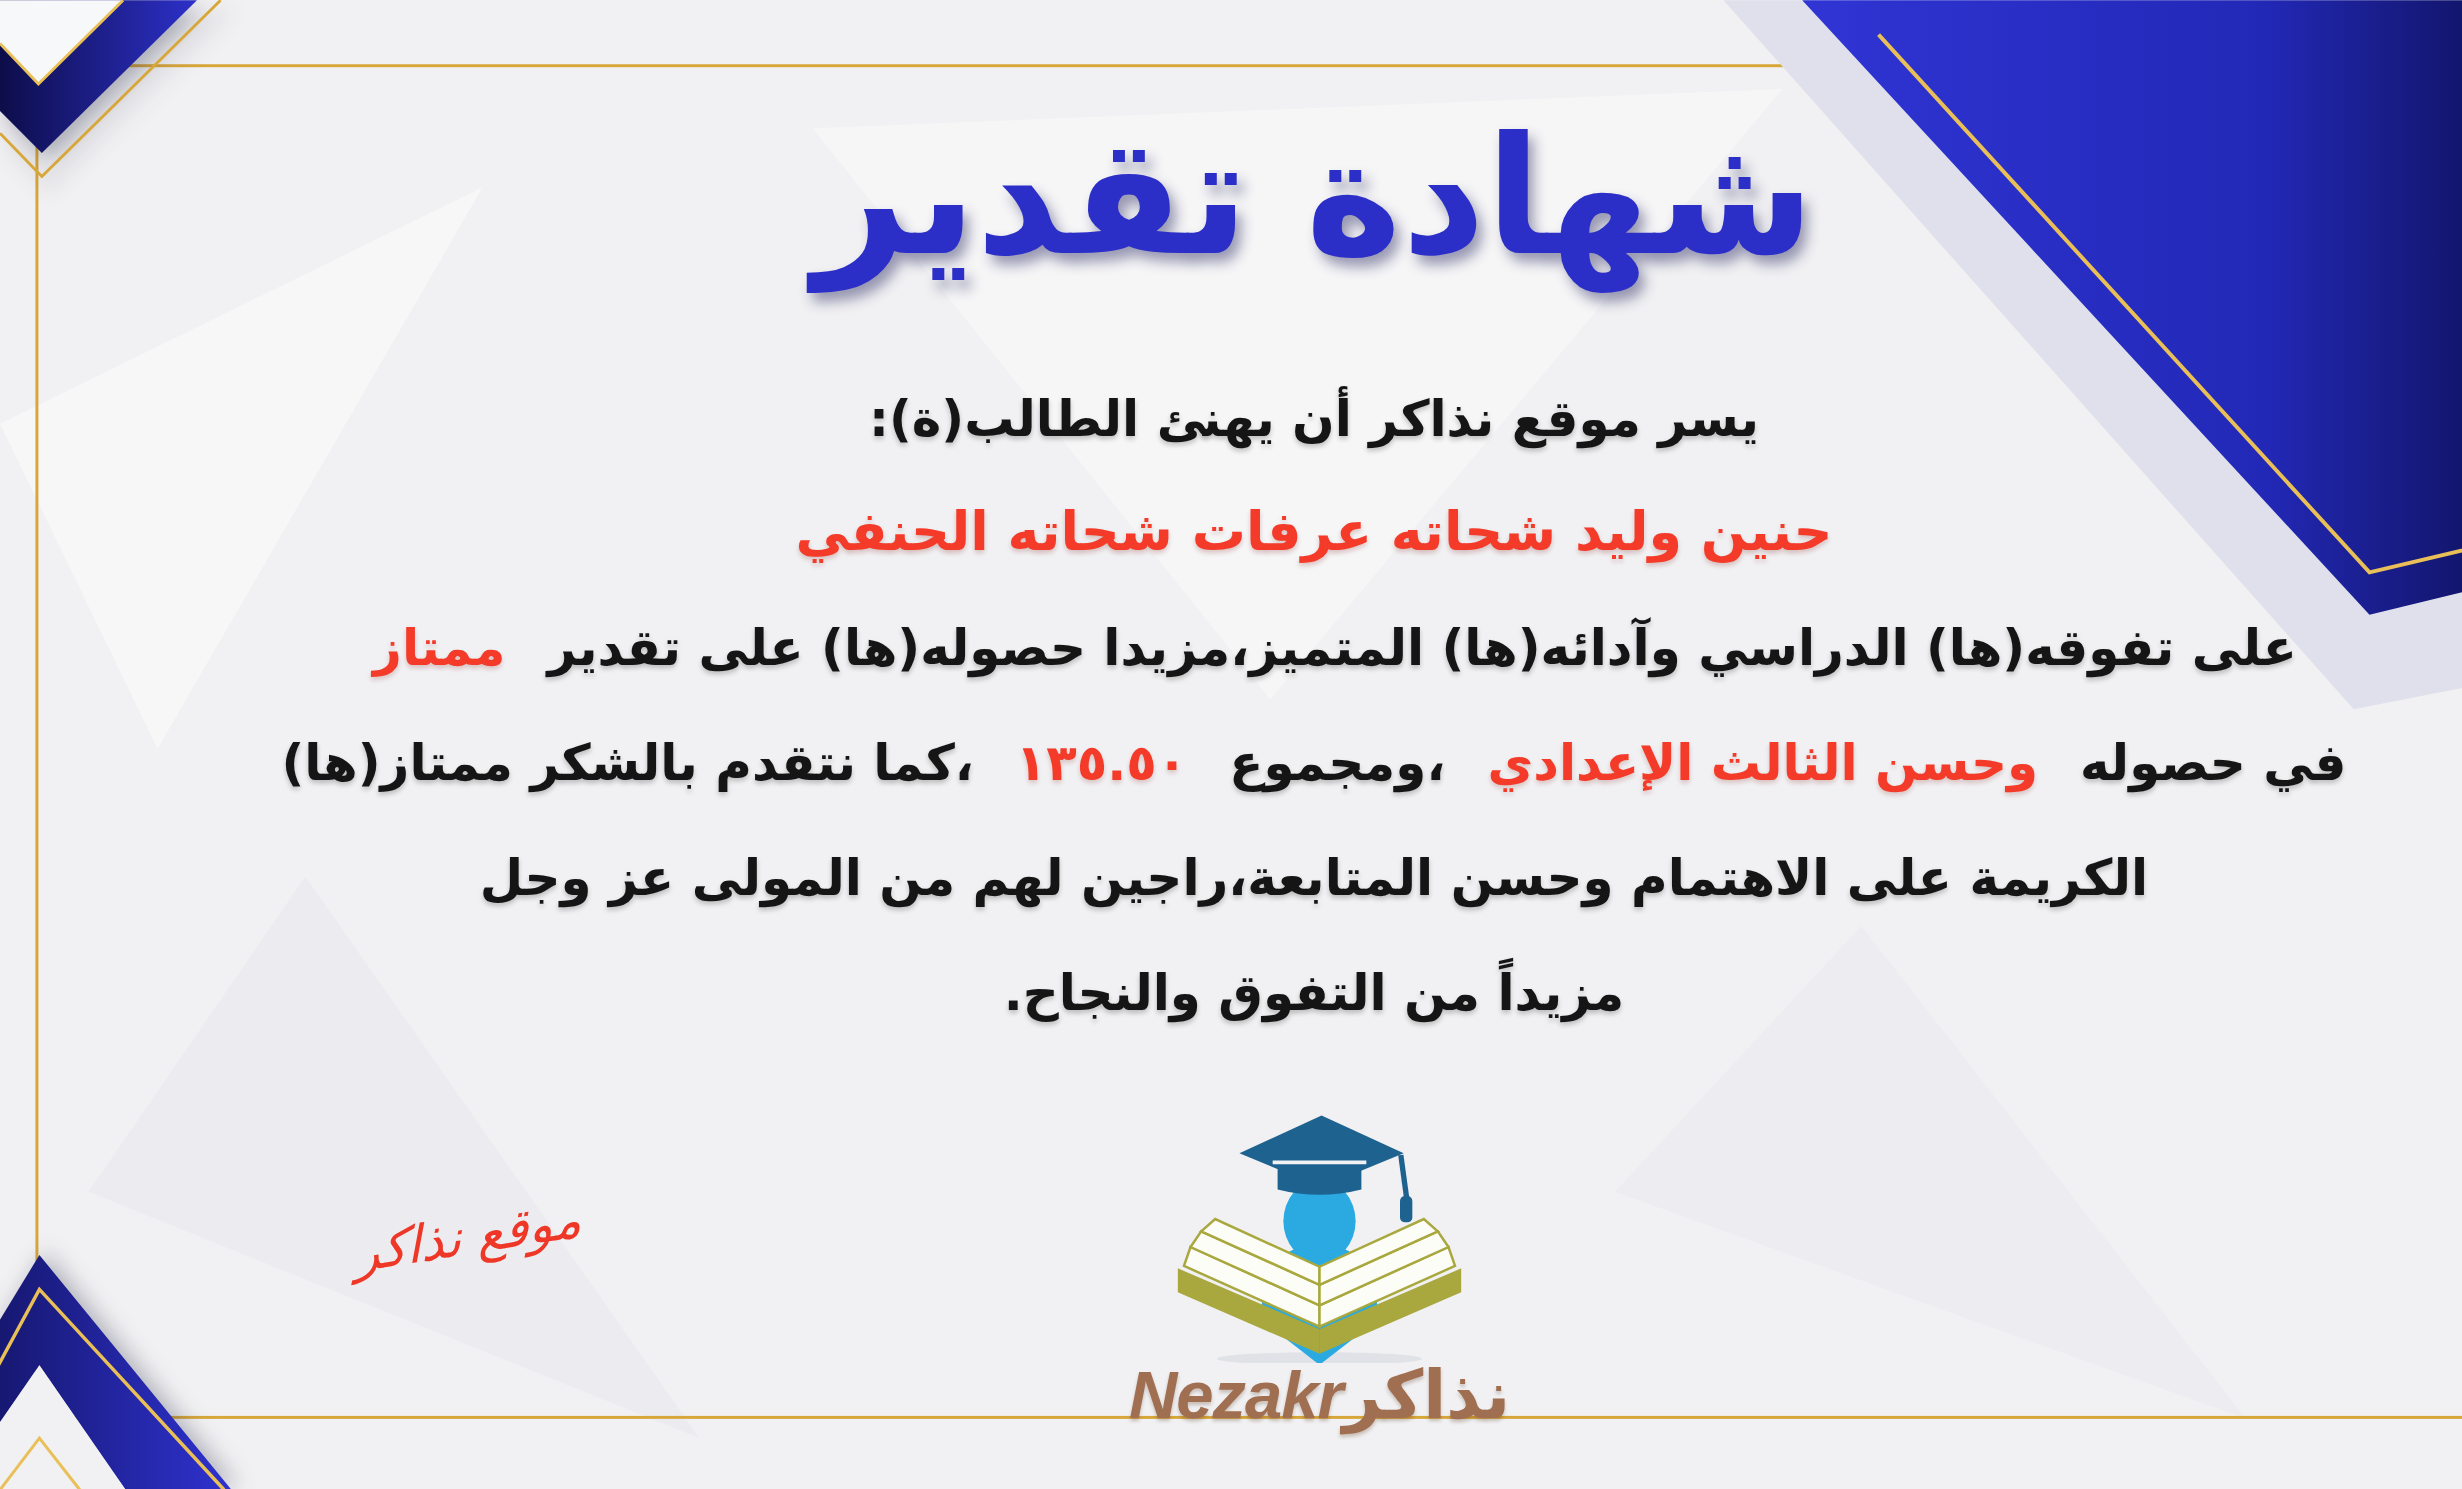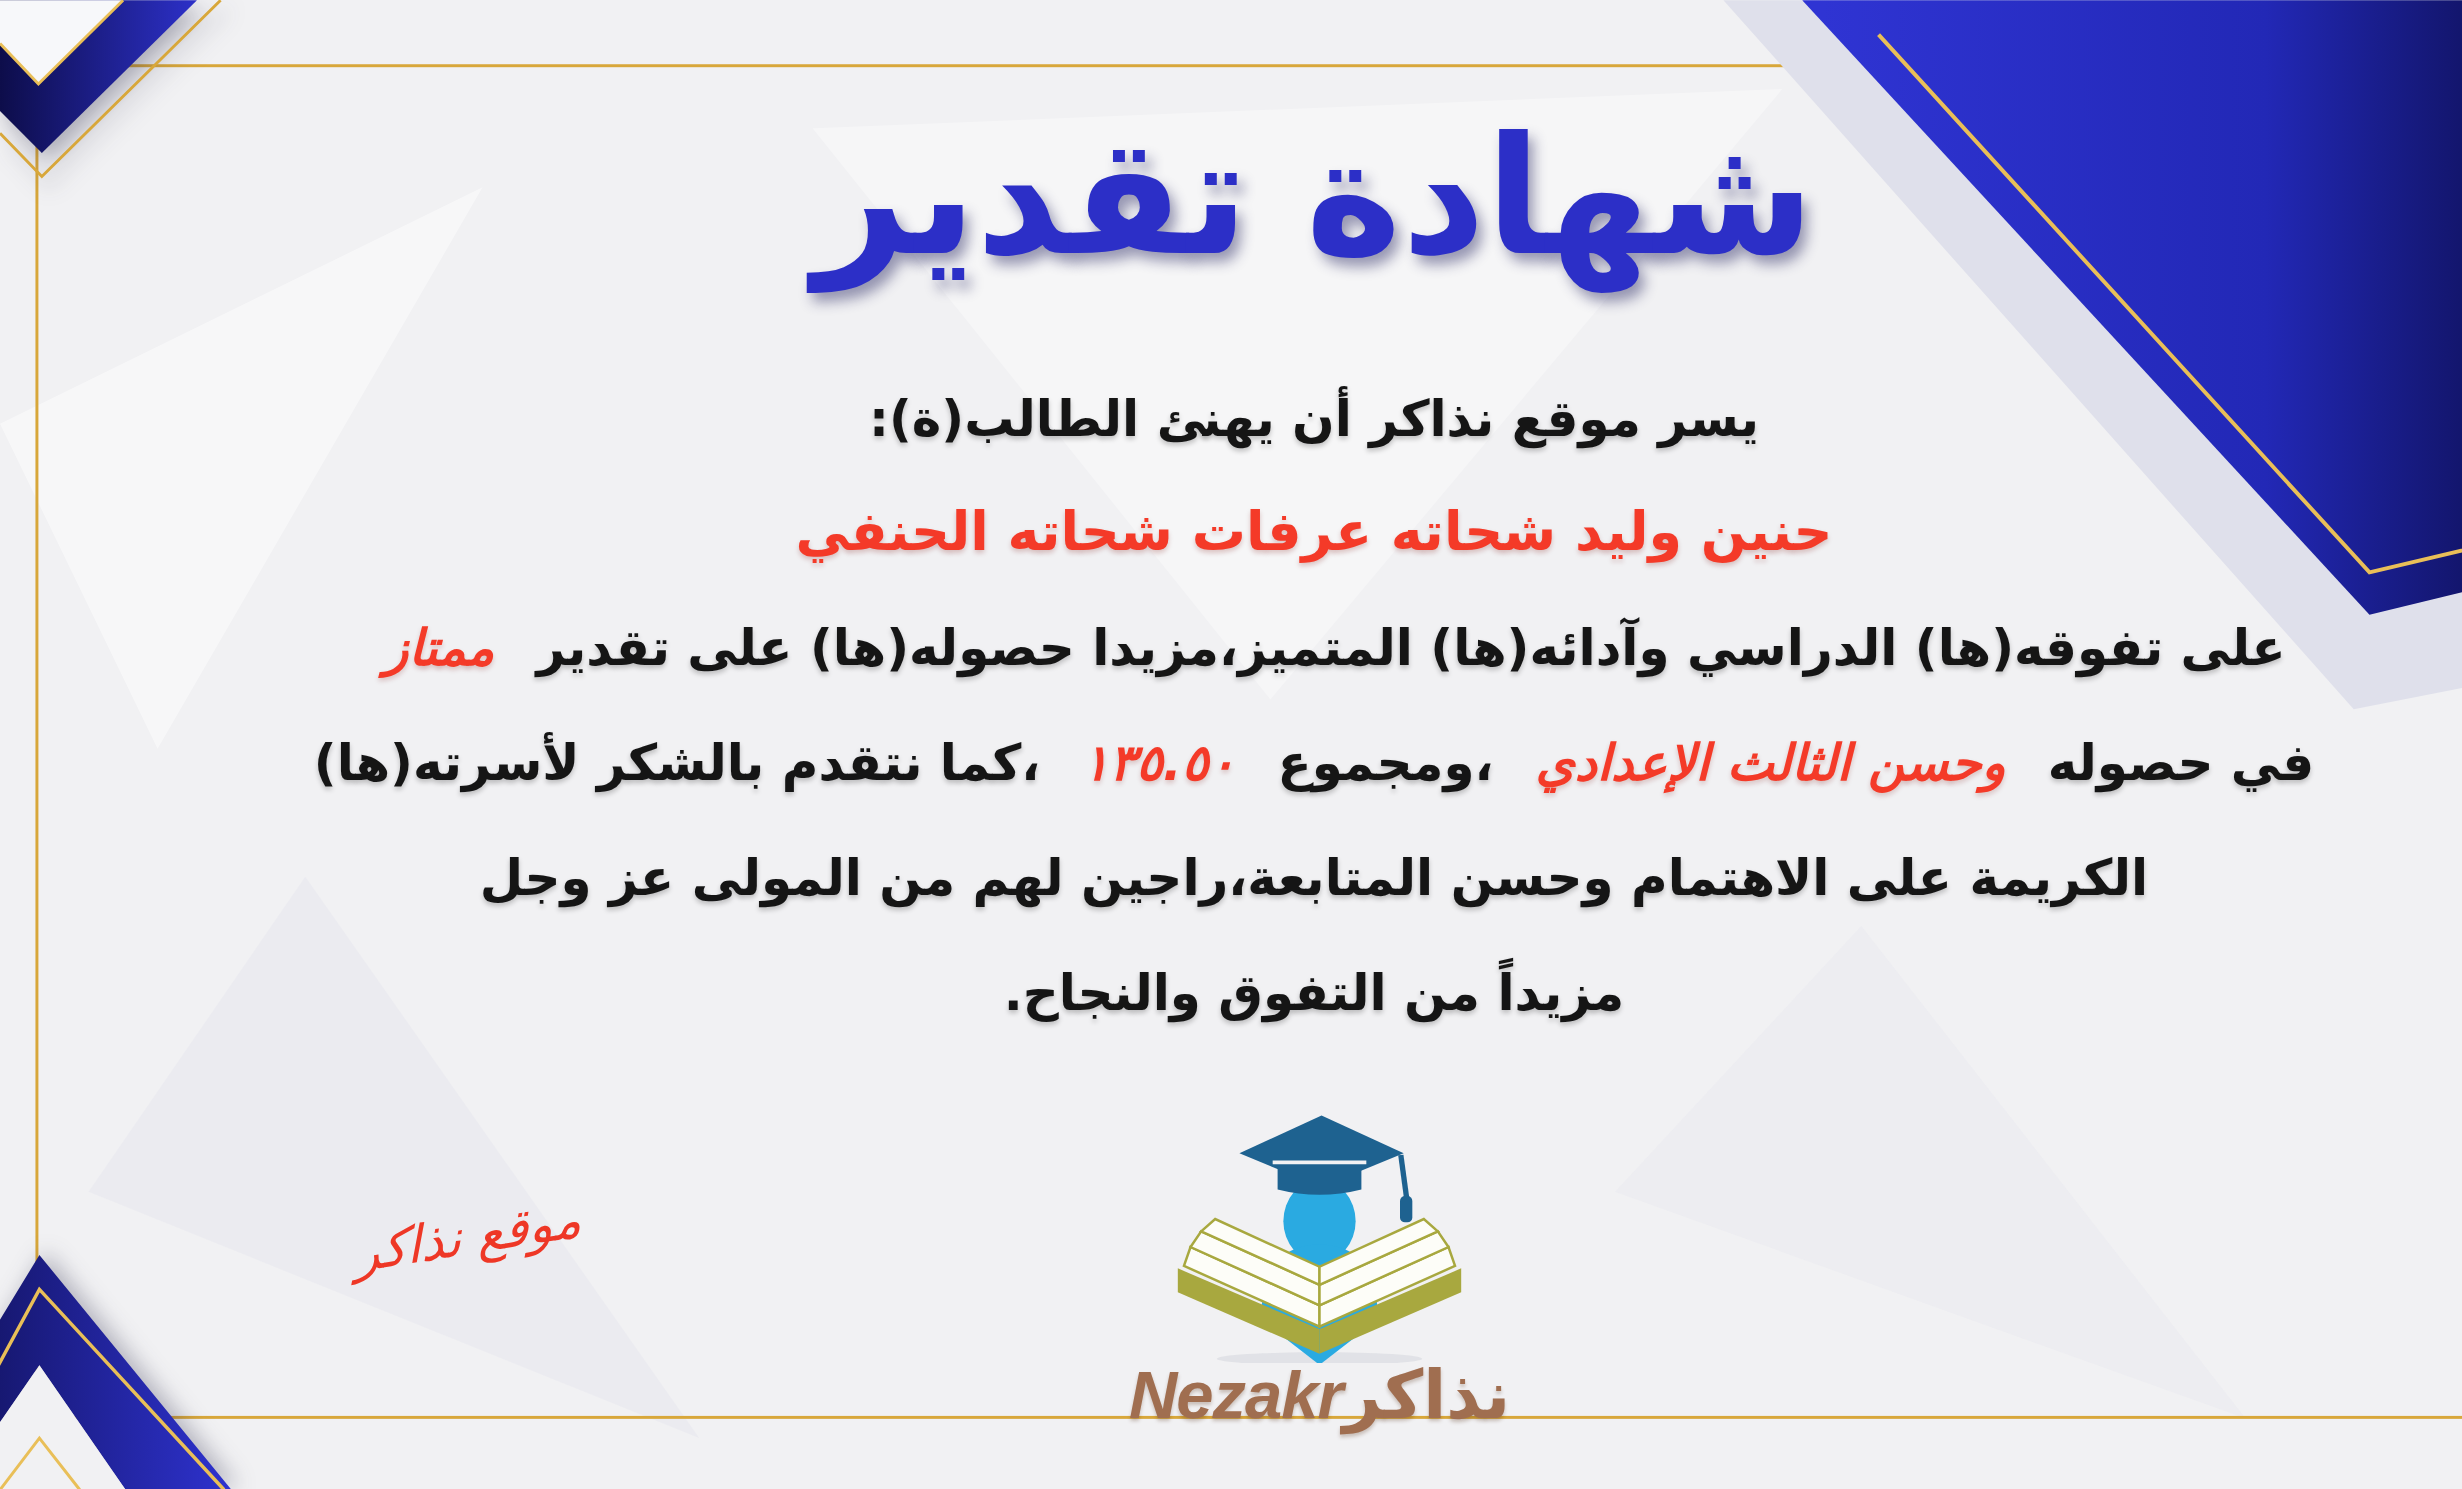--- a/index.html
+++ b/index.html
@@ -42,21 +42,21 @@
     text-shadow:0 3px 4.9px rgba(120,10,0,.22);
   }
   .line{
     margin:55px 0 0 0;
     font-size:50px;
     font-weight:bold;
     line-height:1.2;
     text-shadow:0 3px 4.9px rgba(0,0,0,.22);
     white-space:nowrap;
   }
-  .red{color:#f43a28;text-shadow:0 3px 4.9px rgba(120,10,0,.2);font-style:italic;}
+  .red{color:#f43a28;text-shadow:0 3px 4.9px rgba(120,10,0,.2);}
   .gap{margin:0 42px;display:inline-block;}
   .sign{
     position:absolute;
     left:276px;top:1143px;width:384px;
     direction:rtl;text-align:center;
   }
   .sign-label{
     font-size:53px;font-weight:bold;color:#141414;
     text-shadow:0 2.5px 3.9px rgba(0,0,0,.2);
   }
@@ -143,21 +143,21 @@
 
   <div class="content">
     <h1 class="title">شهادة تقدير</h1>
 
     <p class="intro">يسر موقع نذاكر أن يهنئ الطالب(ة):</p>
 
     <p class="student">حنين وليد شحاته عرفات شحاته الحنفي</p>
 
     <p class="line"><span>على تفوقه(ها) الدراسي وآدائه(ها) المتميز،مزيدا حصوله(ها) على تقدير</span><span class="red gap">ممتاز</span></p>
 
-    <p class="line"><span>في حصوله</span><span class="red gap">وحسن الثالث الإعدادي</span><span>،ومجموع</span><span class="red gap">١٣٥.٥٠</span><span>،كما نتقدم بالشكر لأسرته(ها)</span></p>
+    <p class="line"><span>في حصوله</span><span class="red gap">وحسن الثالث الإعدادي</span><span>،ومجموع</span><span class="red gap">١٣٥.٥٠</span><span>،كما نتقدم بالشكر ممتاز(ها)</span></p>
 
     <p class="line">الكريمة على الاهتمام وحسن المتابعة،راجين لهم من المولى عز وجل</p>
 
     <p class="line">مزيداً من التفوق والنجاح.</p>
   </div>
 
   <div class="sign">
     <div class="sign-script">موقع نذاكر</div>
   </div>
 

